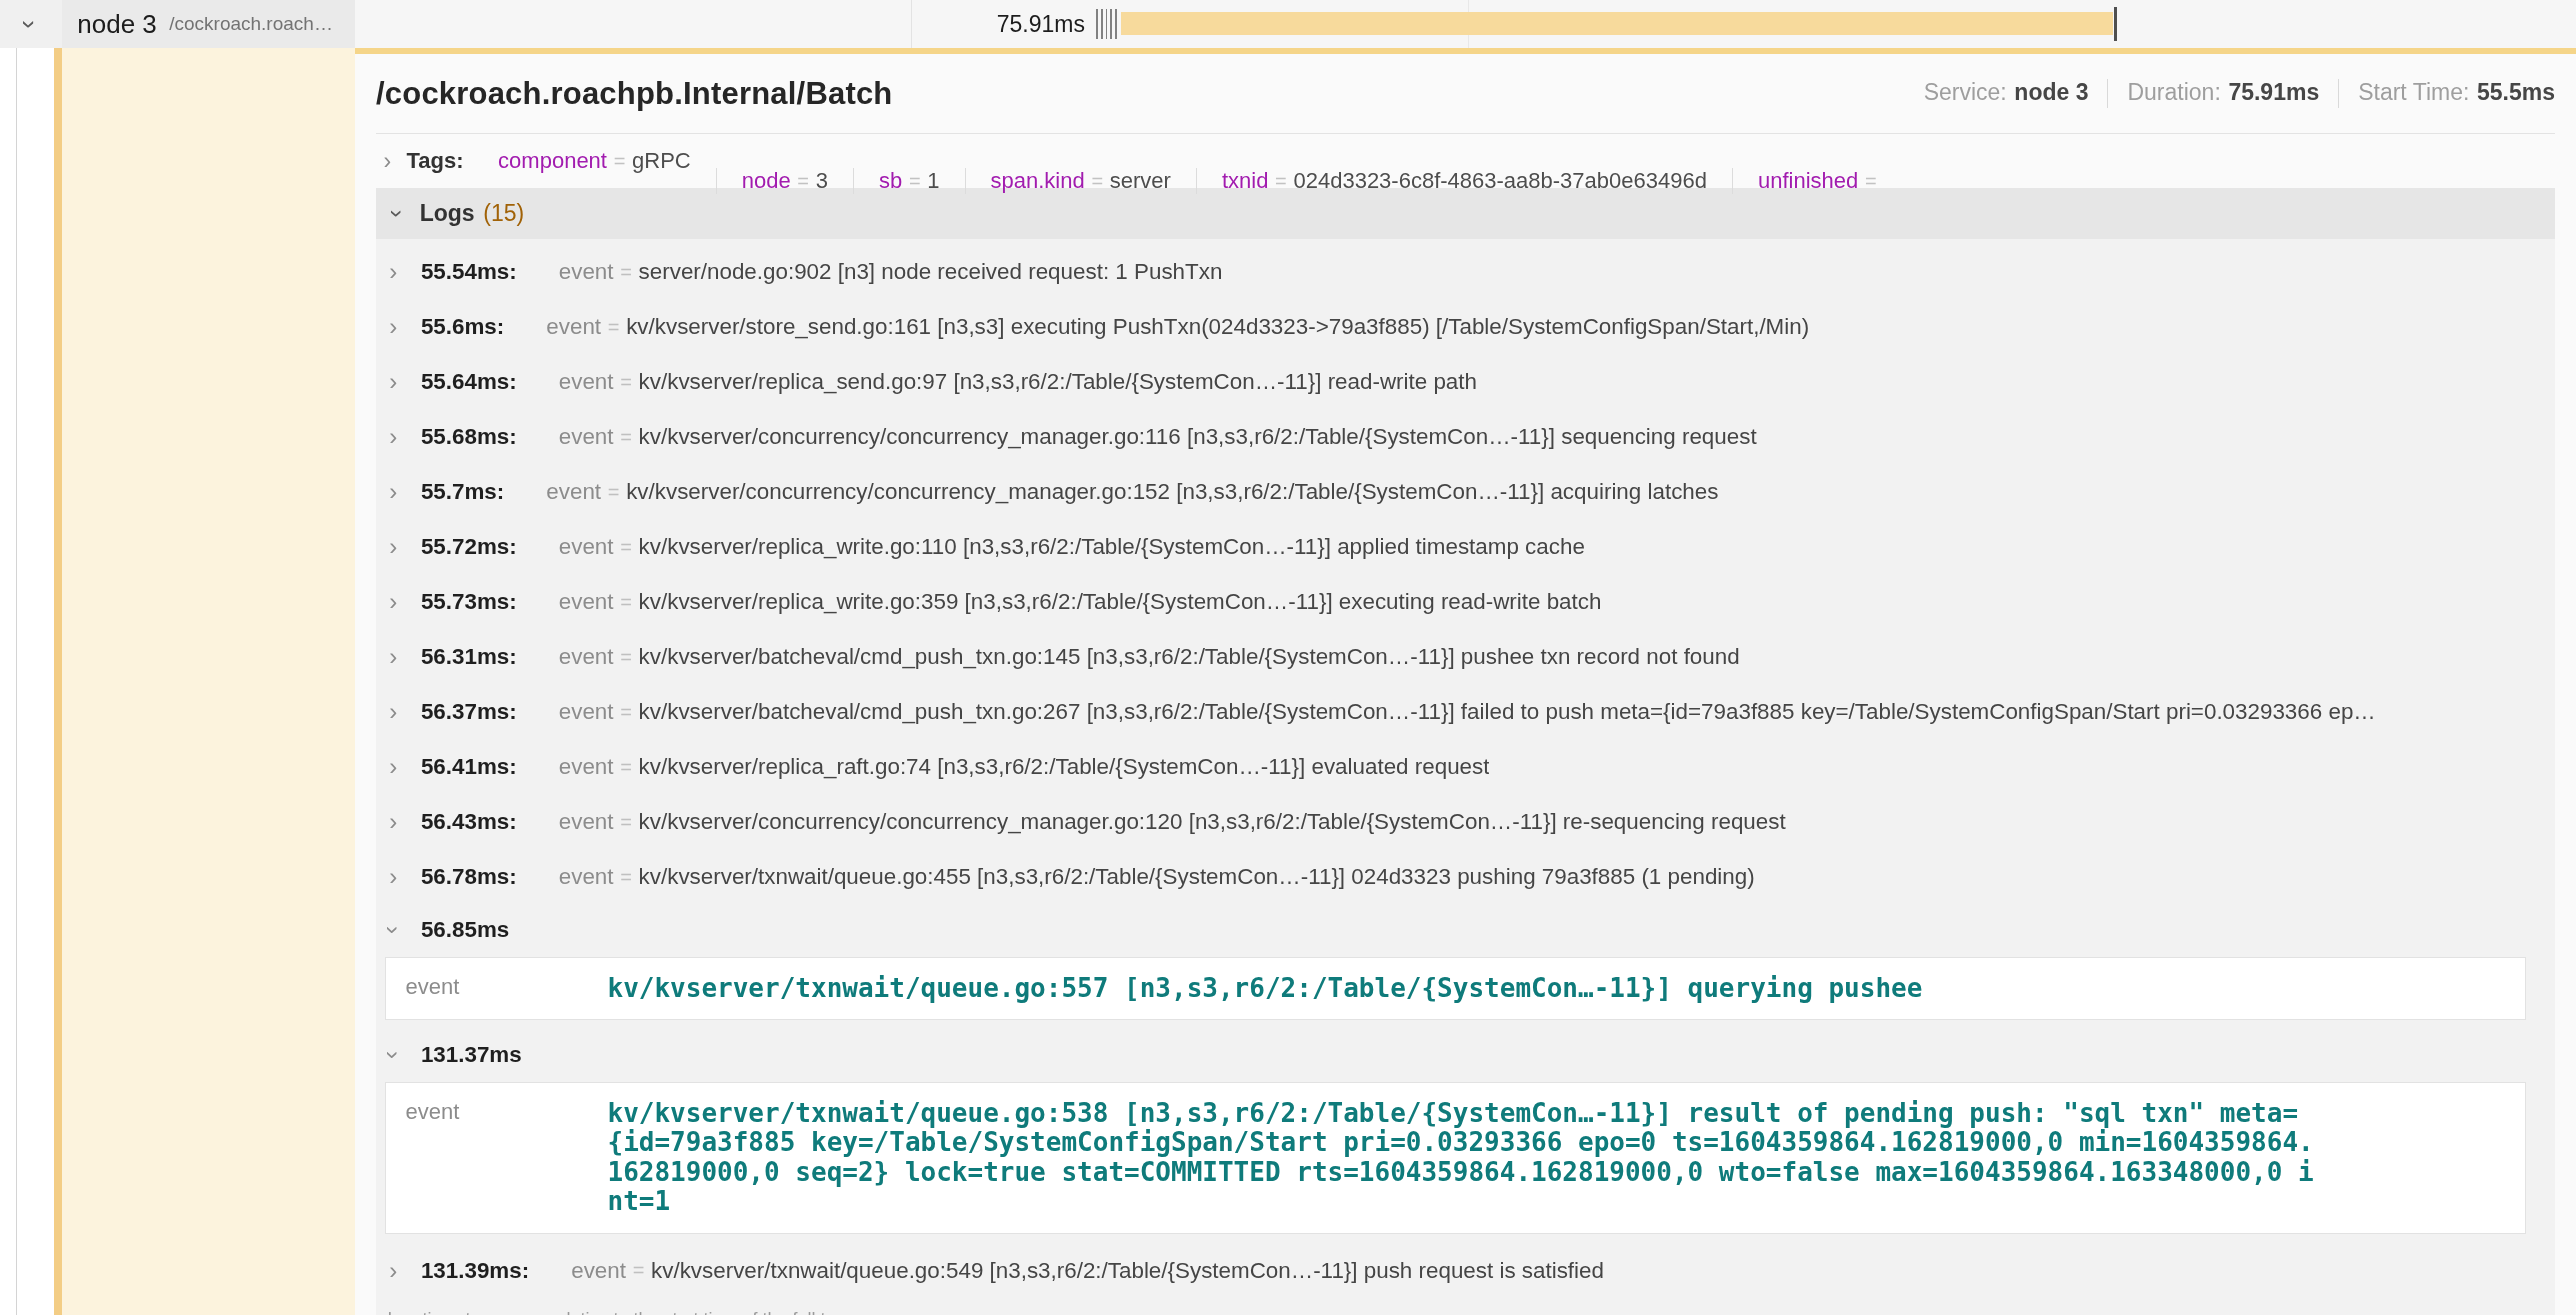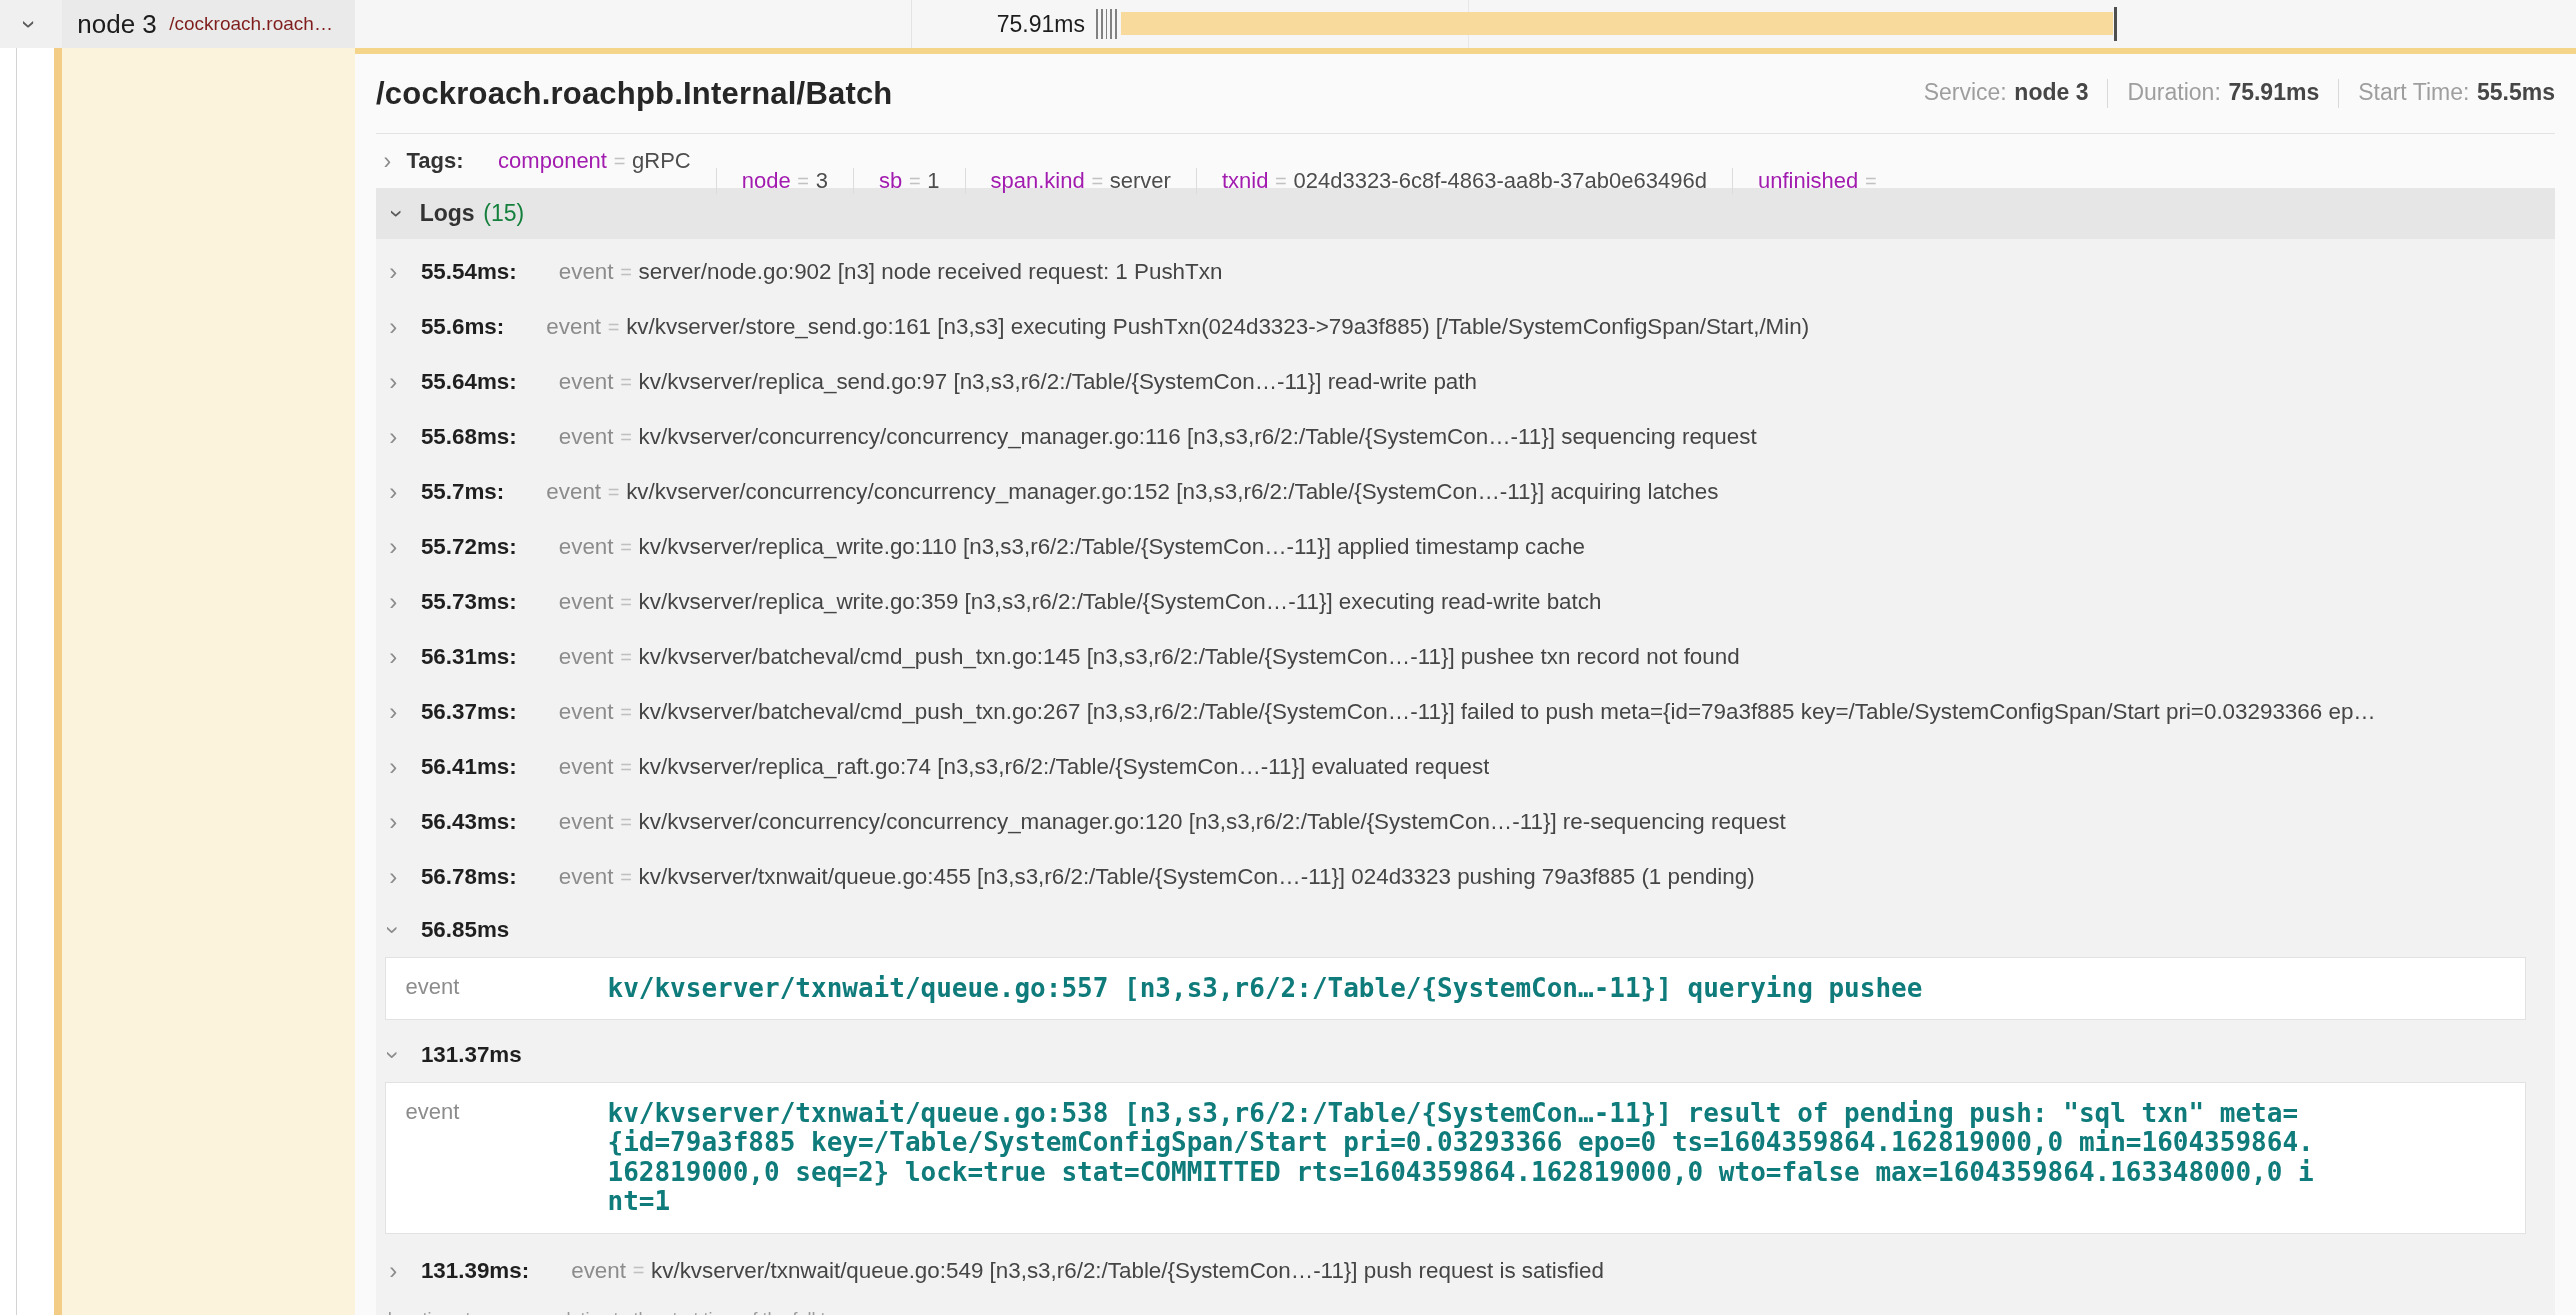--- a/index.html
+++ b/index.html
@@ -14,21 +14,21 @@
 
   
   .top-row { position:absolute; left:0; top:0; width:2576px; height:48px; background:#f6f6f6; z-index:4; }
   .top-left-bg { position:absolute; left:0; top:0; width:355px; height:48px; background:#f0f0f0; }
   .row-chevron { position:absolute; left:25px; top:0; height:48px; display:flex; align-items:center;
                  color:#5a5a5a; font-size:25px; cursor:pointer; }
   .chev-glyph { display:inline-block; transform:rotate(90deg); font-weight:400; }
   .span-tab { position:absolute; left:62px; top:0; width:293px; height:48px; background:#eaeaea;
               display:flex; align-items:center; padding-left:15.3px; cursor:pointer; overflow:hidden; }
   .span-svc { font-size:26px; color:#1c1c1c; white-space:nowrap; }
-  .span-op  { font-size:19px; color:#7f1d1d; margin-left:12.4px; white-space:nowrap; }
+  .span-op  { font-size:19px; color:#737373; margin-left:12.4px; white-space:nowrap; }
   .col-divider { position:absolute; left:911px; top:0; height:48px; width:1px; background:#e3e3e3; }
   .gridline    { position:absolute; left:1468px; top:0; height:48px; width:1px; background:#e8e8e8; }
   .duration-label { position:absolute; left:944px; width:141px; top:0; height:48px;
                     display:flex; align-items:center; justify-content:flex-end;
                     font-size:23px; color:#1d1d1d; }
   .hatch { position:absolute; left:1096px; top:8.6px; height:30.5px; width:24px;
            background:repeating-linear-gradient(90deg,#818181 0 1.9px,rgba(0,0,0,0) 1.9px 4.8px); }
   .span-bar { position:absolute; left:1121px; top:12.4px; height:23px; width:992px; background:#f7da9c; cursor:pointer; }
   .end-tick { position:absolute; left:2114px; top:6.7px; height:34px; width:2.9px; background:#4f4f4f; }
 
@@ -50,21 +50,21 @@
   .tag-item { display:flex; align-items:center; padding:0 25px; white-space:nowrap; }
   .tag-item + .tag-item { border-left:1px solid #dcdcdc;margin-top:40px; }
   .tag-key { color:#a21caf; }
   .tag-eq  { color:#c2c2c2; margin:0 6.7px; font-size:20px; }
   .tag-val { color:#4d4d4d; }
 
   .logs-header { height:51px; background:#e6e6e6; display:flex; align-items:center;
                  padding:0 17px; font-size:23px; cursor:pointer; }
   .logs-chev { color:#5a5a5a; font-size:23px; }
   .logs-title { font-weight:700; color:#333; margin-left:19px; }
-  .logs-count { color:#15803d; margin-left:8.6px; }
+  .logs-count { color:#a16207; margin-left:8.6px; }
 
   .logs-body { background:#f2f2f2; padding:5.7px 25px 1.9px 7.6px; border-bottom:1px solid #dcdcdc; }
 
   .log-row { display:flex; align-items:center; height:55px; font-size:22.4px;
              padding-left:5.7px; cursor:pointer; }
   .lr-chev { color:#8c8c8c; font-size:24px; width:23px; flex-shrink:0; }
   .lr-chev .chev-glyph { transform:none; }
   .lr-chev.down .chev-glyph { transform:rotate(90deg); }
   .lr-time { font-weight:700; color:#1f1f1f; margin:0 42px 0 8.6px; white-space:nowrap; }
   .lr-field { color:#8c8c8c; }

